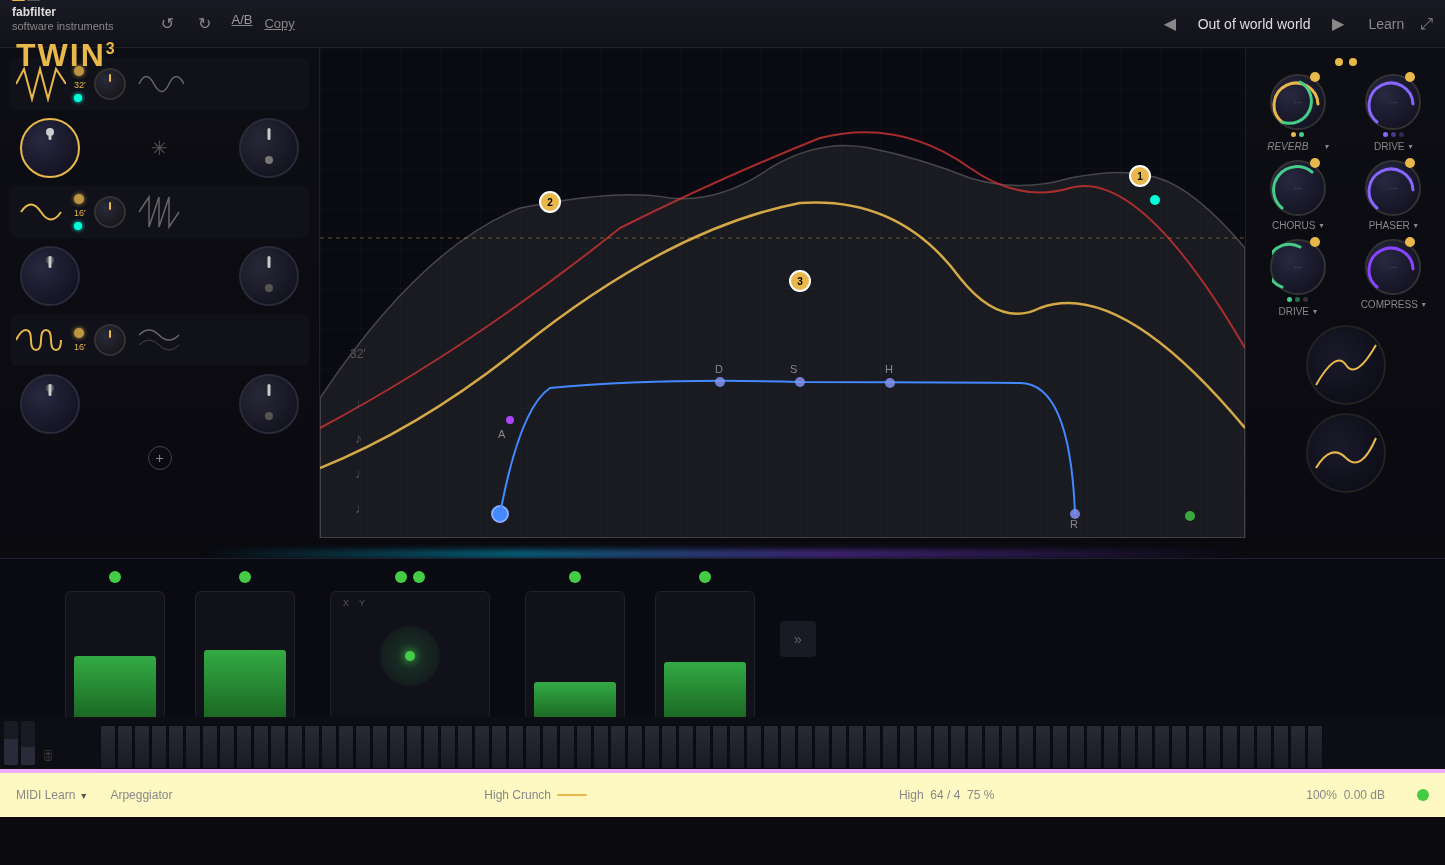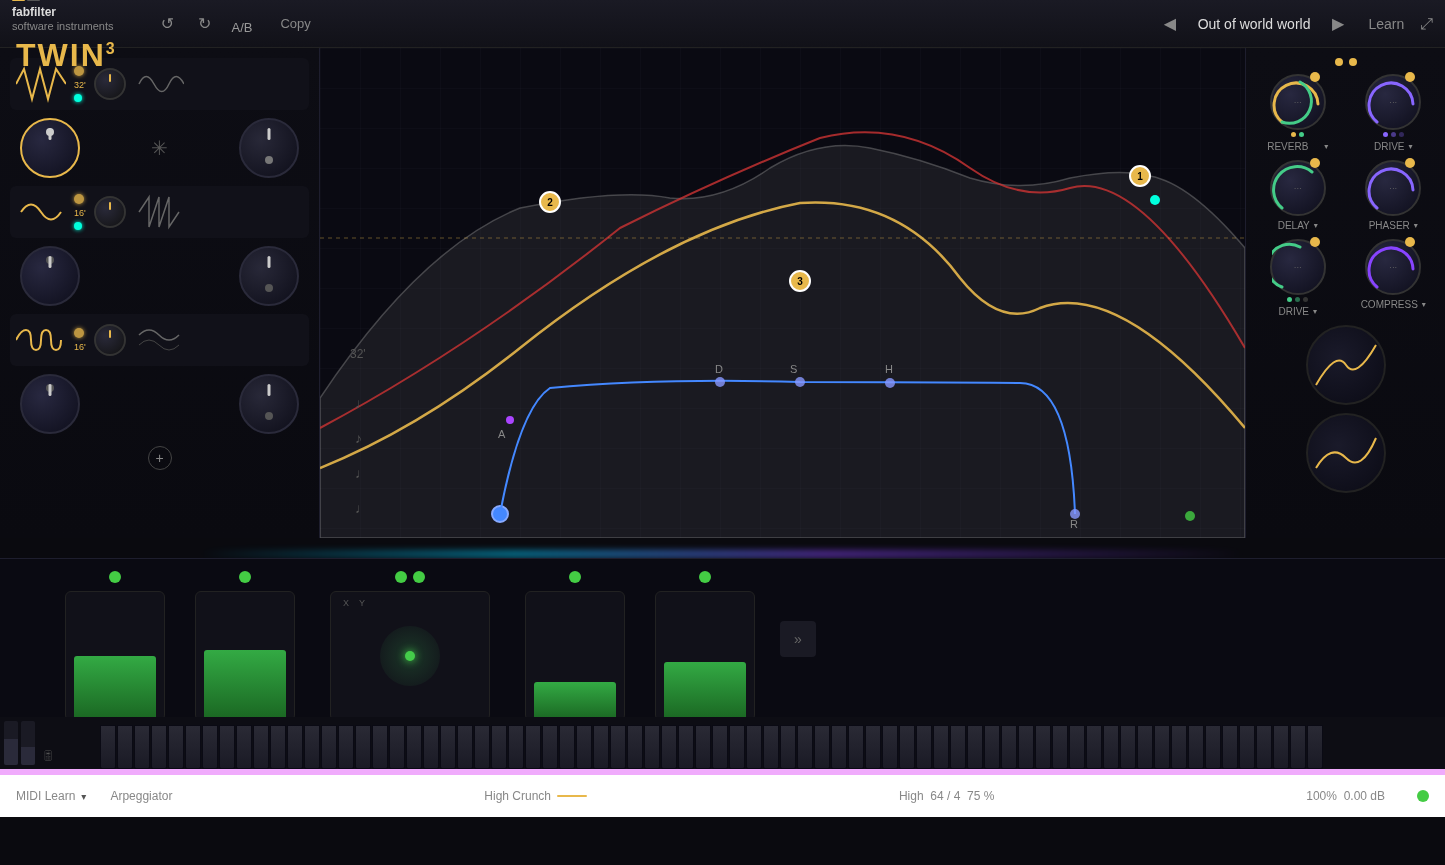--- a/index.html
+++ b/index.html
@@ -98,24 +98,25 @@
       cursor: pointer;
     }
     .expand-btn {
       margin-left: 16px;
       color: #888;
       font-size: 16px;
       cursor: pointer;
     }
     .ab-copy {
       display: flex;
-      align-items: flex-end;
-      gap: 24px;
+      align-items: flex-start;
+      gap: 8px;
       color: #888;
       font-size: 13px;
+      text-decoration: underline;
     }
 
     
     .left-panel {
       width: 320px;
       background: linear-gradient(180deg, #0d0d14 0%, #0a0a10 100%);
       border-right: 1px solid #1e1e2e;
       padding: 10px;
       display: flex;
       flex-direction: column;
@@ -233,22 +234,22 @@
       align-items: center;
       justify-content: center;
       margin-top: 60px;
     }
 
     
     .bottom-bar {
       position: absolute;
       bottom: 0; left: 0; right: 0;
       height: 48px;
-      background: #ffffff;
-      border-top: 6px solid #f0abfc;
+      background: #fef9c3;
+      border-top: 4px solid #f0abfc;
       display: flex;
       align-items: center;
       padding: 0 16px;
       gap: 24px;
     }
     .bottom-item {
       display: flex;
       align-items: center;
       gap: 6px;
       font-size: 12px;
@@ -501,21 +502,21 @@
               <path d="M 10,46 A 22,22 0 0,0 28,6" fill="none" stroke="#44cc88" stroke-width="3" stroke-linecap="round"></path>
             </svg>
             <span style="font-size:8px;color:#666;z-index:1;">···</span>
           </div>
 
           <div style="display:flex;gap:3px;justify-content:center;margin-top:2px;">
             <div style="width:5px;height:5px;border-radius:50%;background:#e8b84b;"></div>
             <div style="width:5px;height:5px;border-radius:50%;background:#44cc88;"></div>
           </div>
         </div>
-        <div style="font-size:10px;color:#888;text-align:center;display:flex;align-items:center;gap:16px;">
+        <div style="font-size:10px;color:#888;text-align:center;display:flex;align-items:center;gap:16px;font-style:italic;">
           <span>REVERB</span>
             <span style="font-size:8px;">▾</span>
         </div>
       </div>
 
       <div class="effect-module">
         <div style="position:relative;">
           <div style="width:10px;height:10px;border-radius:50%;background:#e8b84b;position:absolute;top:-2px;right:6px;z-index:2;"></div>
           <div style="width:56px;height:56px;border-radius:50%;background:radial-gradient(circle at 35% 35%,#282840,#0d0d1a);border:2px solid #333;display:flex;align-items:center;justify-content:center;cursor:pointer;position:relative;">
             <svg width="56" height="56" style="position:absolute;top:0;left:0;" viewBox="0 0 56 56">
@@ -539,21 +540,21 @@
         <div style="position:relative;">
           <div style="width:10px;height:10px;border-radius:50%;background:#e8b84b;position:absolute;top:-2px;right:6px;z-index:2;"></div>
           <div style="width:56px;height:56px;border-radius:50%;background:radial-gradient(circle at 35% 35%,#282840,#0d0d1a);border:2px solid #333;display:flex;align-items:center;justify-content:center;cursor:pointer;position:relative;">
             <svg width="56" height="56" style="position:absolute;top:0;left:0;" viewBox="0 0 56 56">
               <path d="M 10,46 A 22,22 0 1,1 40,10" fill="none" stroke="#44cc88" stroke-width="3" stroke-linecap="round"></path>
             </svg>
             <span style="font-size:8px;color:#666;z-index:1;">···</span>
           </div>
         </div>
         <div style="font-size:10px;color:#888;text-align:center;display:flex;align-items:center;gap:4px;">
-          <span>DELAY</span>
+          <span>CHORUS</span>
             <span style="font-size:8px;">▾</span>
         </div>
       </div>
 
       <div class="effect-module">
         <div style="position:relative;">
           <div style="width:10px;height:10px;border-radius:50%;background:#e8b84b;position:absolute;top:-2px;right:6px;z-index:2;"></div>
           <div style="width:56px;height:56px;border-radius:50%;background:radial-gradient(circle at 35% 35%,#282840,#0d0d1a);border:2px solid #333;display:flex;align-items:center;justify-content:center;cursor:pointer;position:relative;">
             <svg width="56" height="56" style="position:absolute;top:0;left:0;" viewBox="0 0 56 56">
               <path d="M 10,46 A 22,22 0 1,1 46,28" fill="none" stroke="#8866ff" stroke-width="3" stroke-linecap="round"></path>

